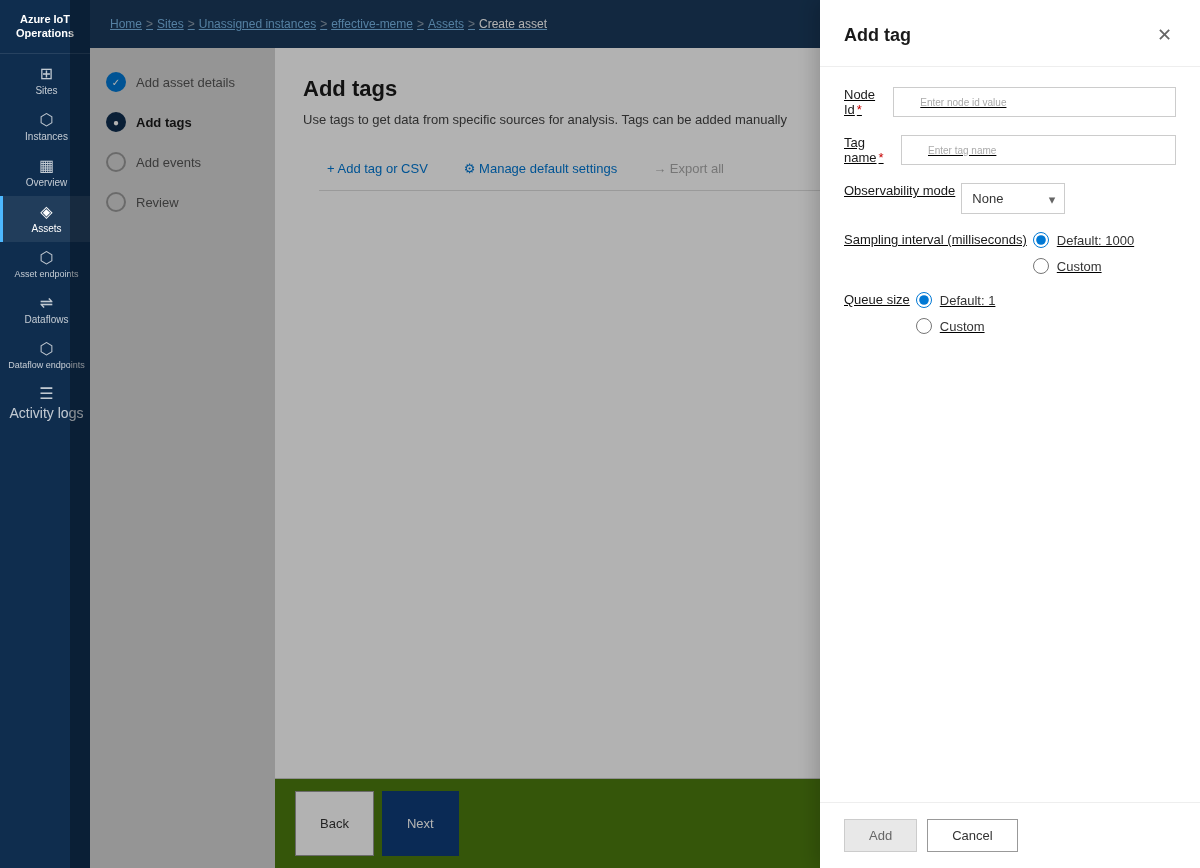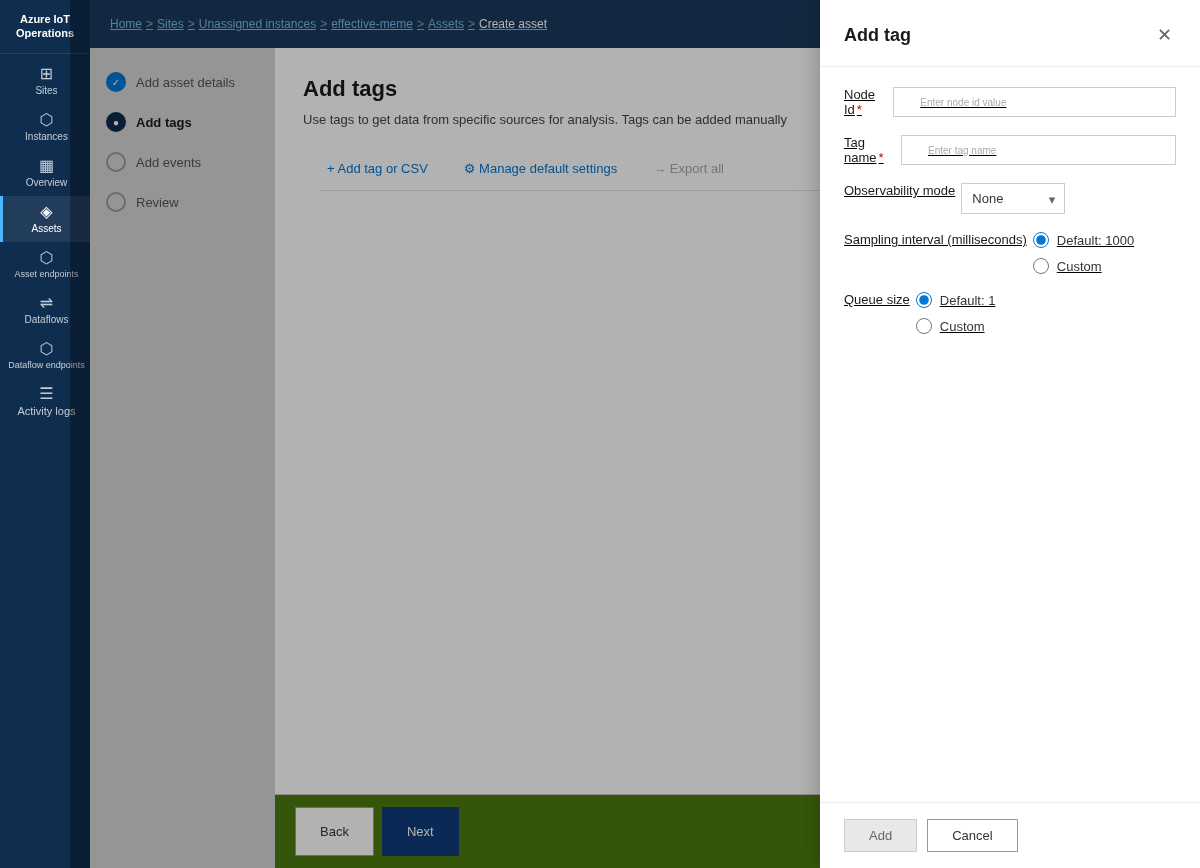--- a/index.html
+++ b/index.html
@@ -195,21 +195,21 @@
 
     .btn-back {
       padding: 8px 24px;
       background: white;
       border: 1px solid #999;
       cursor: pointer;
       font-size: 13px;
       color: #333;
     }
     .btn-next {
-      padding: 16px 24px;
+      padding: 24px 24px;
       background: #0f3d7a;
       border: 1px solid #0f3d7a;
       cursor: pointer;
       font-size: 13px;
       color: white;
     }
 
     
     .overlay {
       position: fixed;
@@ -408,21 +408,21 @@
   <div class="sidebar-item">
     <span class="sidebar-icon">⇌</span>
     <span>Dataflows</span>
   </div>
   <div class="sidebar-item">
     <span class="sidebar-icon">⬡</span>
     <span style="font-size:9px;text-align:center">Dataflow endpoints</span>
   </div>
   <div class="sidebar-item">
     <span class="sidebar-icon">☰</span>
-    <span style="font-size:11px;text-align:right">Activity logs</span>
+    <span style="font-size:14px;text-align:right">Activity logs</span>
   </div>
 </div>
 
 <div class="main-content">
 
   <div class="top-bar">
     <div class="breadcrumb">
       <span>Home</span>
       <span class="sep">&gt;</span>
       <span>Sites</span>

